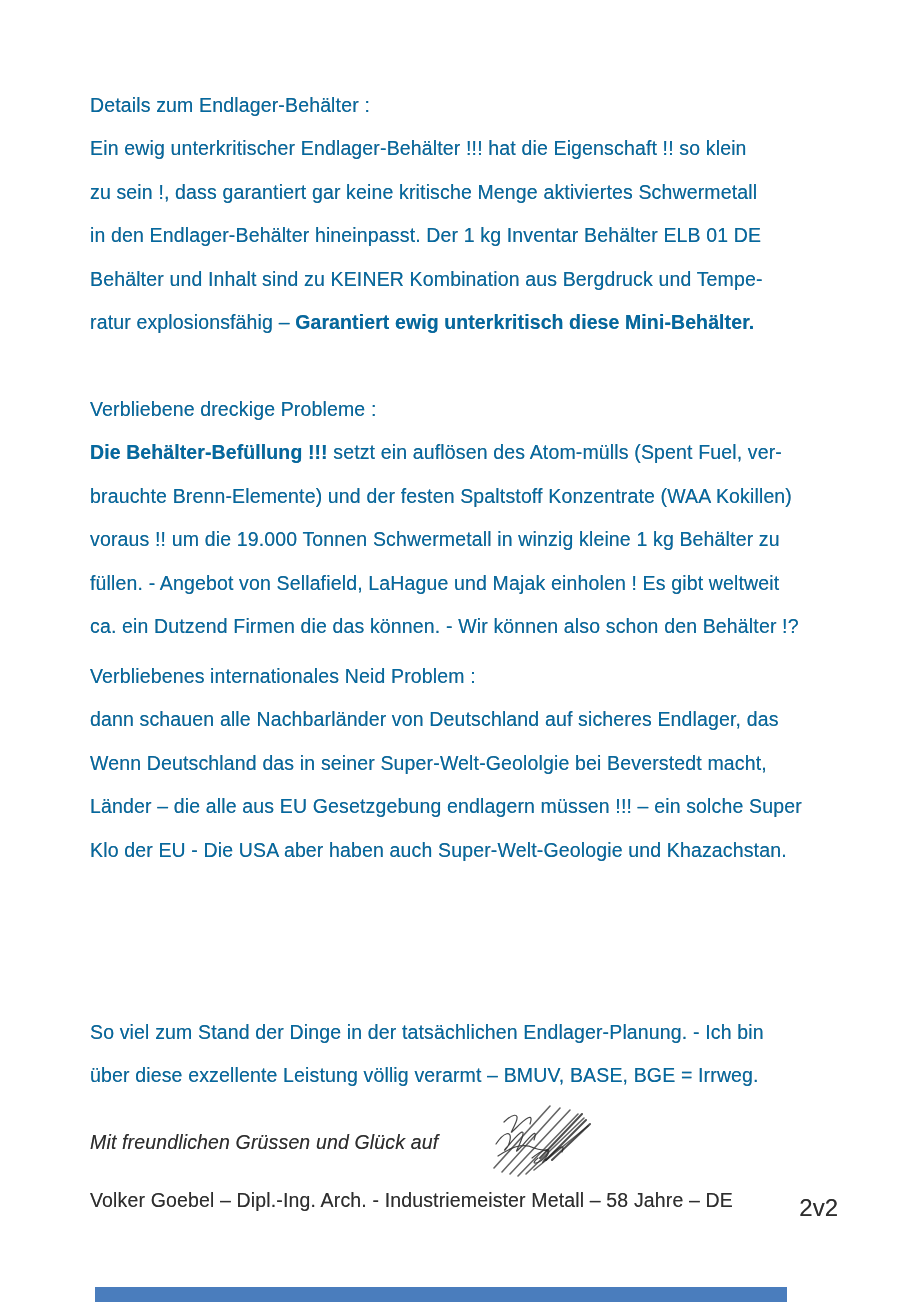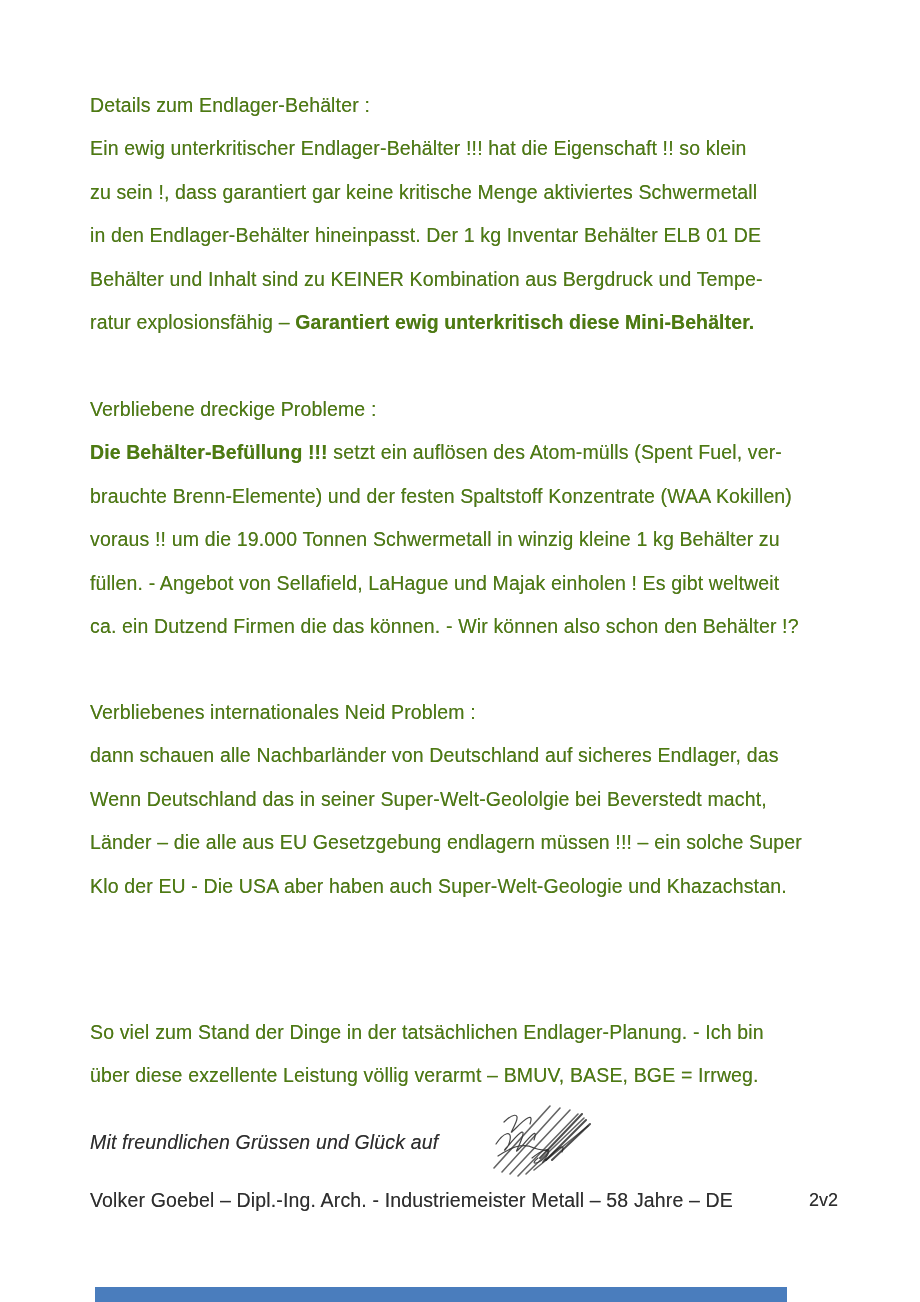--- a/index.html
+++ b/index.html
@@ -19,30 +19,30 @@
   .section {
     position: absolute;
     left: 90px;
     width: 760px;
   }
   .section .line {
     font-size: 19.5px;
     line-height: 43.4px;
     letter-spacing: 0.15px;
     white-space: nowrap;
-    color: #4d7c0f;
+    color: #0369a1;
     text-shadow: 0 0 0.5px rgba(40,40,40,0.55);
   }
   .section .line .seg-bold {
     font-weight: bold;
     letter-spacing: 0.1px;
   }
   #sec-0 { top: 84px; }
   #sec-1 { top: 388px; }
-  #sec-2 { top: 691px; }
+  #sec-2 { top: 655px; }
   #sec-3 { top: 1011px; }
   .closing-row {
     position: absolute;
     left: 90px;
     top: 1121px;
     width: 760px;
     height: 60px;
     font-style: italic;
   }
   .closing-text {
@@ -76,22 +76,22 @@
     top: 0;
     font-size: 19.5px;
     line-height: 28px;
     letter-spacing: 0.15px;
     white-space: nowrap;
     text-shadow: 0 0 0.5px rgba(40,40,40,0.55);
   }
   .footer-page {
     position: absolute;
     right: 12px;
-    top: 0;
-    font-size: 18px;
+    top: 8px;
+    font-size: 24px;
     line-height: 28px;
     text-shadow: 0 0 0.5px rgba(40,40,40,0.55);
   }
   .footer-bar {
     position: absolute;
     left: 95px;
     top: 1287px;
     width: 692px;
     height: 15px;
   }

